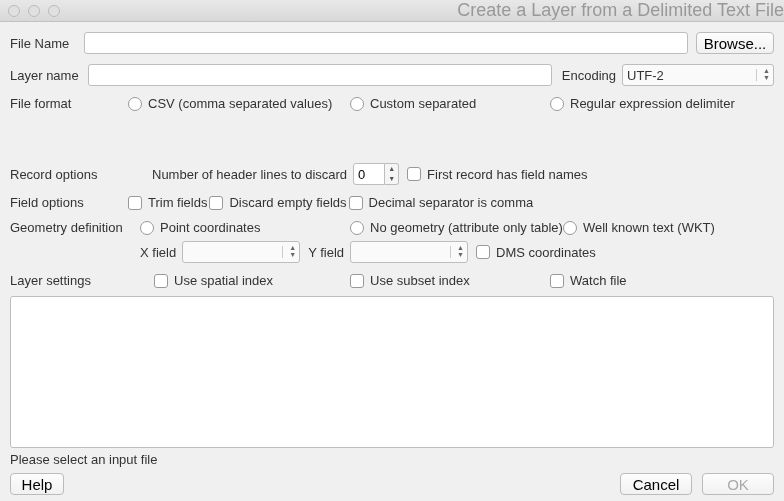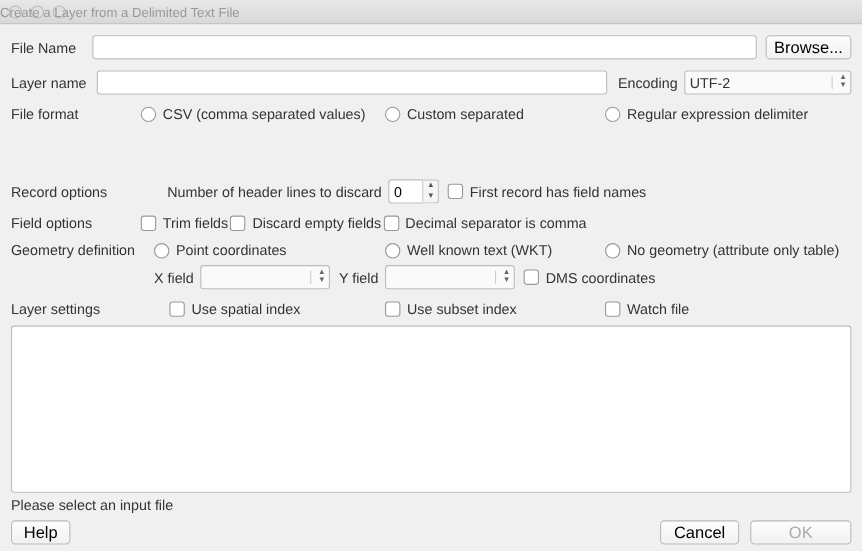--- a/index.html
+++ b/index.html
@@ -29,22 +29,22 @@
   width: 12px;
   height: 12px;
   border-radius: 50%;
   border: 1px solid #bbb;
   background: #e0e0e0;
 }
 .titlebar-title {
   position: absolute;
   left: 0;
   right: 0;
-  text-align: left;
-  font-size: 12px;
+  text-align: right;
+  font-size: 18px;
   color: #999;
   pointer-events: none;
 }
 .content {
   padding: 10px 10px 6px 10px;
   display: flex;
   flex-direction: column;
   height: calc(501px - 22px);
 }
 .row {
@@ -258,27 +258,27 @@
       <span>Decimal separator is comma</span>
     </div>
   </div>
 
   <div class="row" style="margin-bottom:6px">
     <div class="label-col" style="width:130px">Geometry definition</div>
     <div class="inline-group" style="width:210px">
       <div class="radio"></div>
       <span>Point coordinates</span>
     </div>
+    <div class="inline-group">
+      <div class="radio"></div>
+      <span>No geometry (attribute only table)</span>
+    </div>
     <div class="inline-group" style="width:200px">
       <div class="radio"></div>
       <span>Well known text (WKT)</span>
-    </div>
-    <div class="inline-group">
-      <div class="radio"></div>
-      <span>No geometry (attribute only table)</span>
     </div>
   </div>
 
   <div class="row">
     <div style="width:130px"></div>
     <span>X field</span>
     <div style="width:6px"></div>
     <div class="select" style="width:118px">
       <span></span>
       <span class="updown">▲<br>▼</span>
@@ -314,16 +314,16 @@
   </div>
 
   <div class="preview-area"></div>
 
   <div class="status-msg">Please select an input file</div>
 
   <div class="footer">
     <button class="btn" style="width:54px">Help</button>
     <div class="spacer"></div>
     <button class="btn" style="width:72px;margin-right:10px">Cancel</button>
-    <button class="btn disabled" style="width:92px">OK</button>
+    <button class="btn disabled" style="width:72px">OK</button>
   </div>
 
 </div>
 
 </body></html>

